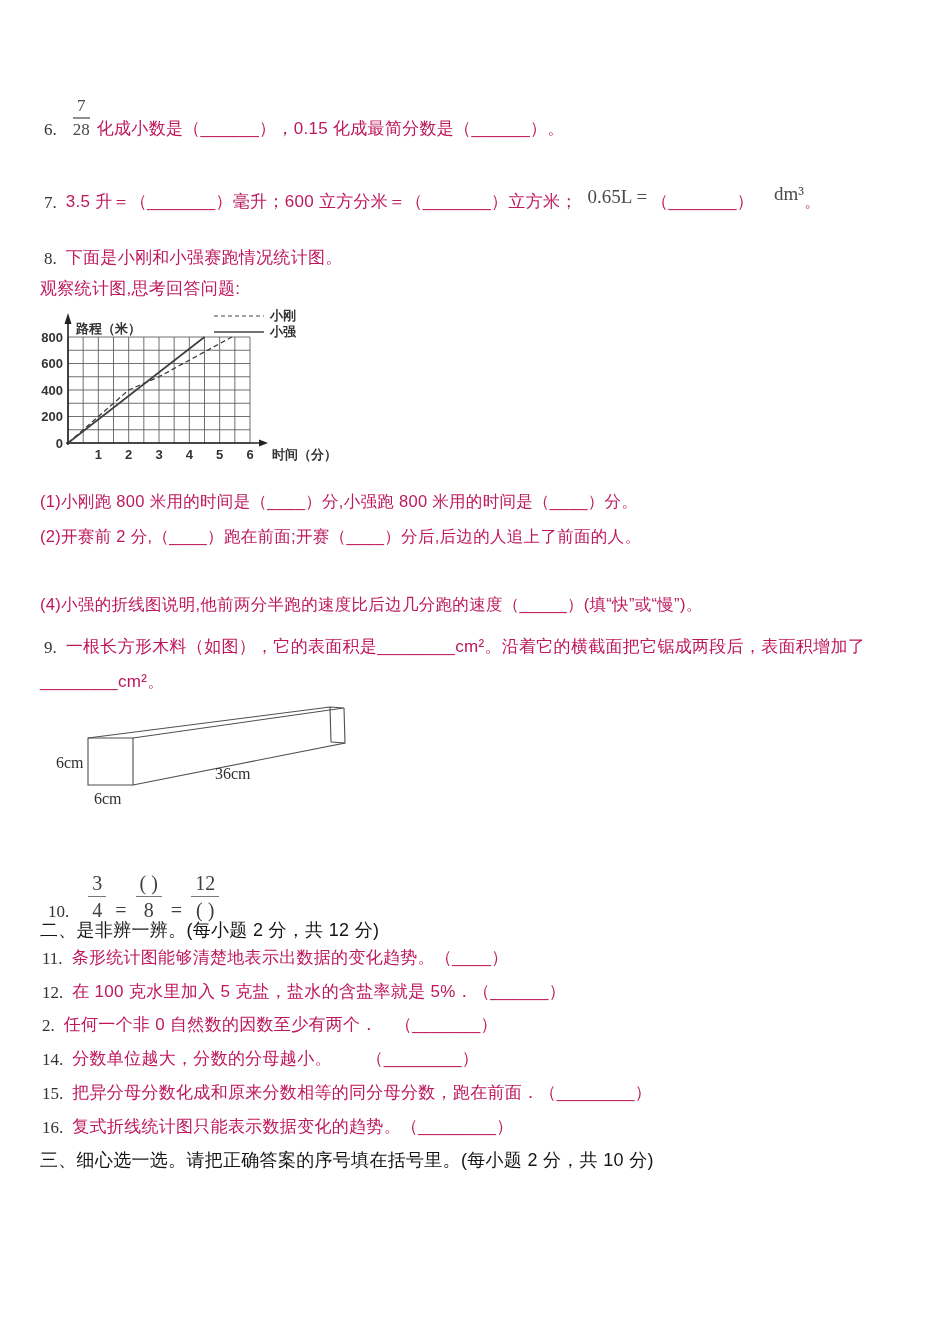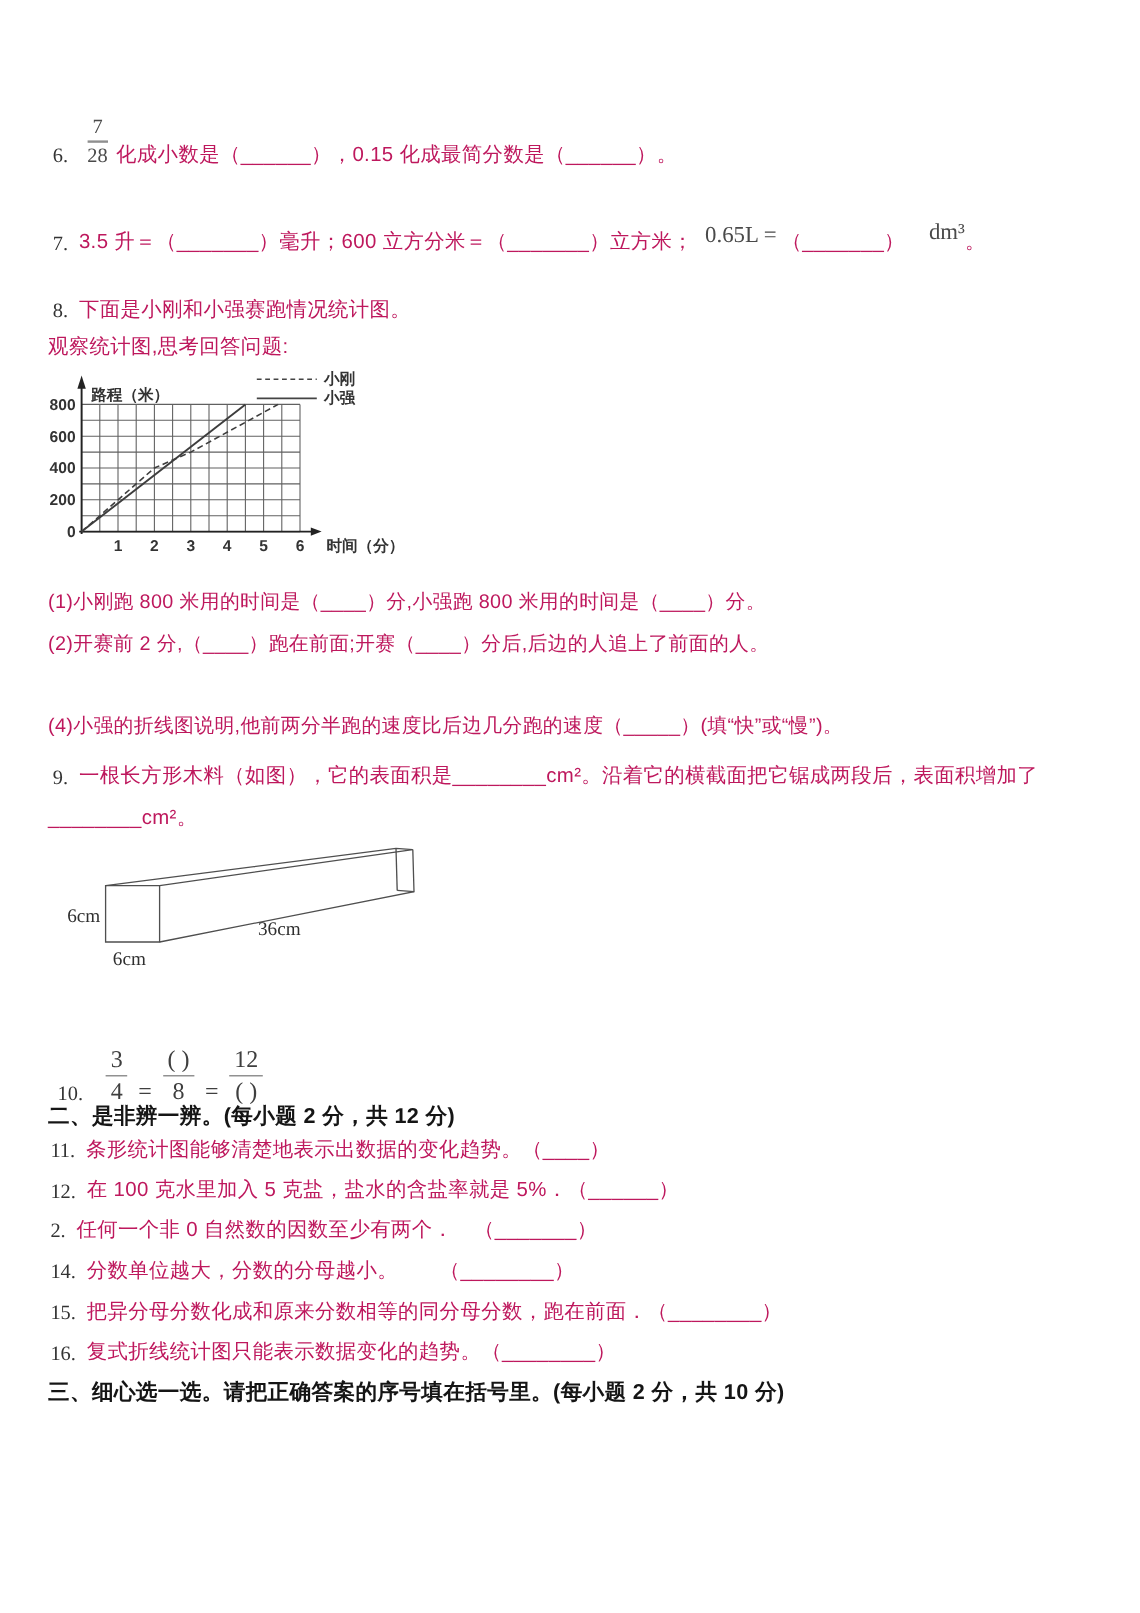--- a/index.html
+++ b/index.html
@@ -2,21 +2,21 @@
 <html><head>
 <meta charset="utf-8">
 <style>
   html,body{margin:0;padding:0;background:#ffffff;}
   #page{position:relative;width:950px;height:1344px;background:#ffffff;overflow:hidden;
         font-family:"Liberation Sans","DejaVu Sans",sans-serif;color:#1b1b1b;}
   .line{position:absolute;white-space:nowrap;display:flex;align-items:flex-end;}
   .cjk{font-weight:400;font-size:17px;color:#be185d;letter-spacing:.3px;padding-bottom:1px;}
   .qnum{font-family:"Liberation Serif","DejaVu Serif",serif;font-weight:400;font-size:17px;
         color:#333;margin-right:9px;padding-bottom:1px;}
-  .title{font-weight:700;font-size:18px;color:#151515;letter-spacing:.3px;}
+  .title{font-weight:400;font-size:18px;color:#151515;letter-spacing:.3px;}
   .frac{display:inline-flex;flex-direction:column;align-items:center;
         font-family:"Liberation Serif","DejaVu Serif",serif;font-weight:400;color:#4a4a4a;
         font-size:17px;line-height:1.2;margin:0 7px;}
   .frac .ftop{border-bottom:2px solid #8f8f8f;padding:0 4px 1px 4px;}
   .frac .fbot{padding-top:1px;}
   .frac20{font-size:20px;margin:0 5px;color:#3f3f3f;}
   .frac20 .ftop{border-bottom:1.6px solid #777;}
   .serifgrey{font-family:"Liberation Serif","DejaVu Serif",serif;font-weight:400;color:#4a4a4a;}
   .lhs065{font-size:19px;position:relative;top:-6px;margin:0 4px 0 10px;}
   .dm3{font-size:19px;position:relative;top:-9px;margin-left:20px;}

